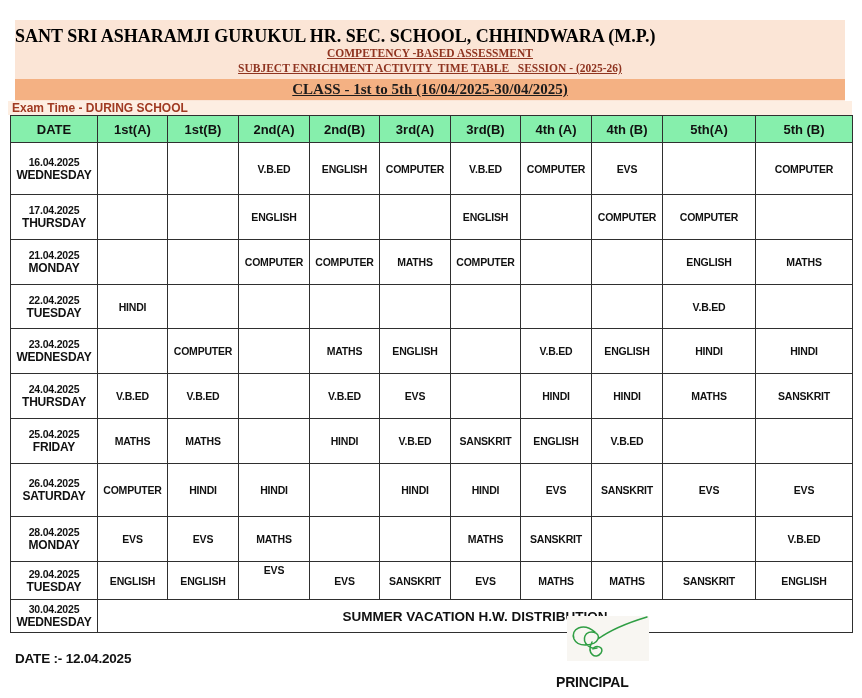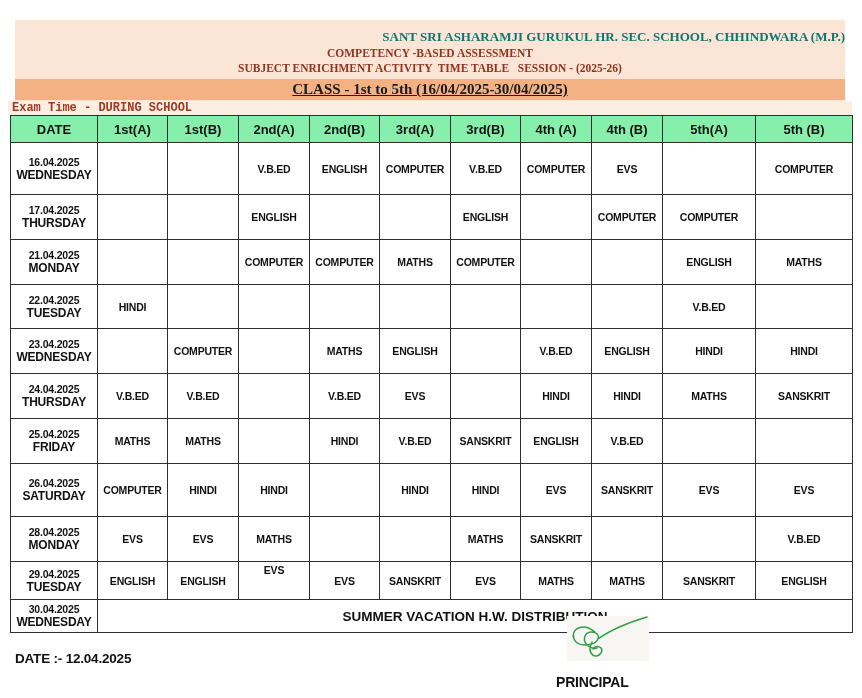--- a/index.html
+++ b/index.html
@@ -1,31 +1,31 @@
 <!DOCTYPE html>
 <html><head>
 <meta charset="utf-8">
 <style>
   html,body{margin:0;padding:0;background:#ffffff;}
   #page{position:relative;width:862px;height:698px;background:#ffffff;
         font-family:"Liberation Sans",sans-serif;overflow:hidden;}
 
   
   .header-block{position:absolute;left:15px;top:20px;width:830px;background:#fbe5d6;}
-  .title-line{padding-top:7px;text-align:right;font-family:"Liberation Serif",serif;
-              font-weight:bold;font-size:13px;line-height:19px;color:#0f766e;}
+  .title-line{padding-top:7px;text-align:left;font-family:"Liberation Serif",serif;
+              font-weight:bold;font-size:18px;line-height:19px;color:#000000;}
   .sub-line{text-align:center;font-family:"Liberation Serif",serif;font-weight:bold;
-            font-size:11.5px;line-height:15px;color:#8f3420;white-space:pre;}
+            font-size:11.5px;line-height:15px;color:#8f3420;white-space:pre;text-decoration:underline;}
   .class-band{margin-top:3px;height:21px;background:#f4b183;text-align:center;
               font-family:"Liberation Serif",serif;font-weight:bold;font-size:15px;
               line-height:21px;color:#1c1c1c;text-decoration:underline;}
   .header-strip{height:4px;background:#fbe5d6;}
 
   .exam-band{position:absolute;left:8px;top:101px;width:844px;height:14px;
-             background:#fdeee2;font-family:Liberation Mono, monospace;font-weight:bold;
+             background:#fdeee2;font-family:Liberation Sans, sans-serif;font-weight:bold;
              font-size:12px;line-height:14px;color:#a03a22;padding-left:4px;box-sizing:border-box;}
 
   
   table.tt{position:absolute;left:10px;top:115px;width:842px;border-collapse:collapse;
            table-layout:fixed;}
   table.tt th,table.tt td{border:1.5px solid #2f2f2f;padding:0;overflow:hidden;
            text-align:center;vertical-align:middle;color:#111;}
   table.tt th{background:#86efac;height:26px;font-size:13px;font-weight:bold;}
   table.tt td{font-size:10.5px;font-weight:bold;letter-spacing:-0.2px;}
   table.tt tbody tr{height:45px;margin-top:13px;}

